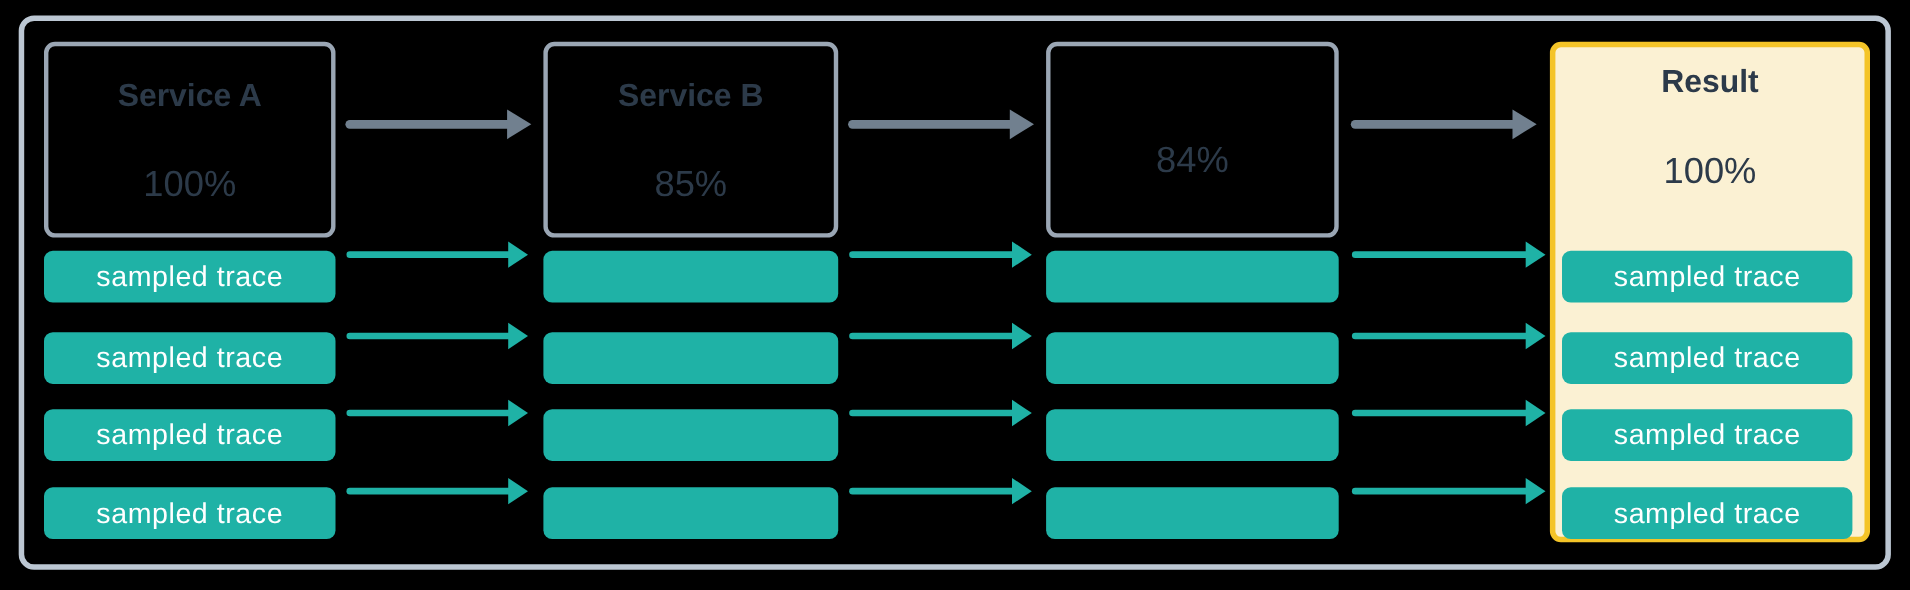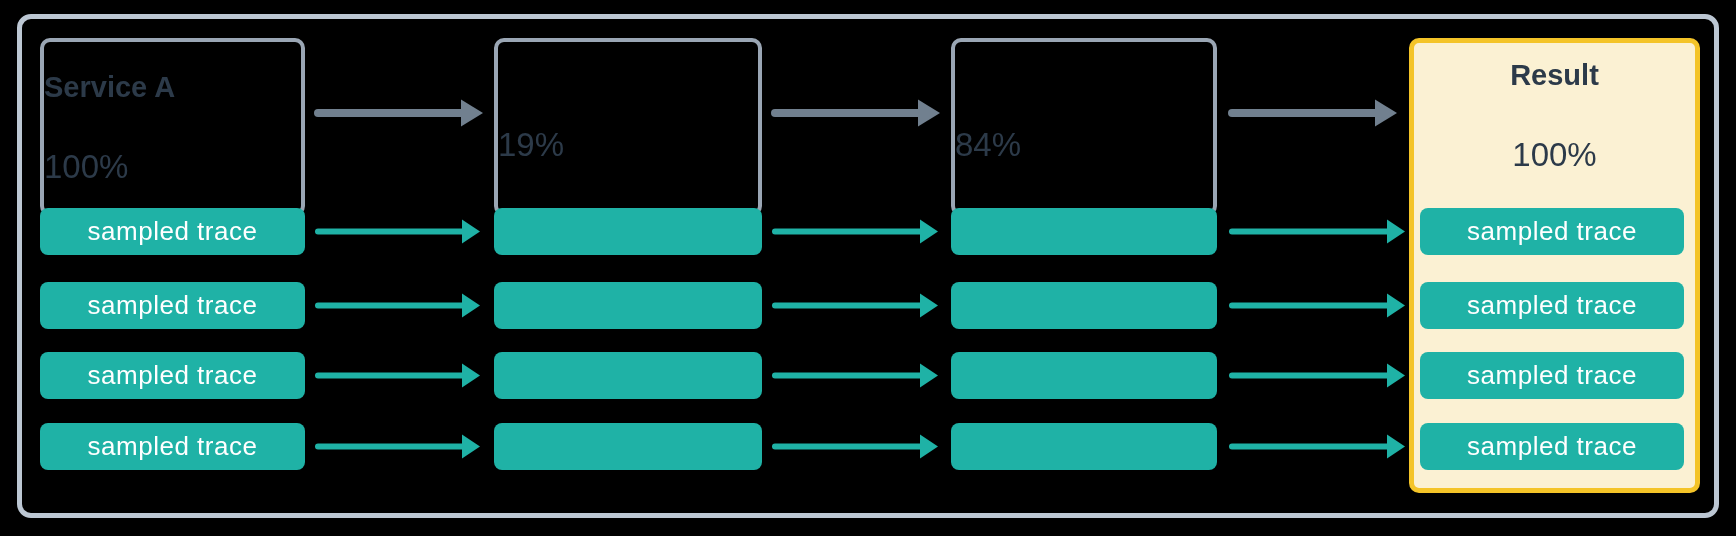--- a/index.html
+++ b/index.html
@@ -9,40 +9,40 @@
   }
   .frame{
     position:absolute;left:17px;top:14px;width:1702px;height:504px;
     box-sizing:border-box;border:5px solid var(--frame-border,#bcc7d3);
     border-radius:14px;background:transparent;
   }
   .arrow-layer{position:absolute;left:0;top:0;width:1736px;height:536px;pointer-events:none;}
   .node{
     position:absolute;top:38px;height:178px;box-sizing:border-box;
     border:4px solid var(--node-border,#9aa6b4);border-radius:10px;
-    display:flex;flex-direction:column;justify-content:center;
+    display:flex;flex-direction:column;align-items:center;justify-content:center;
     color:var(--node-text,#2c3a49);
   }
   .node-title{font-size:29px;font-weight:bold;line-height:44px;}
   .node-value{font-size:33px;font-weight:normal;line-height:44px;margin-top:36px;}
   .result-box{
     position:absolute;left:1409px;top:38px;width:291px;height:455px;
     box-sizing:border-box;background:var(--result-fill,#fbf1d3);
     border:5px solid var(--result-border,#f4c428);border-radius:10px;padding-left:24px;
   }
   .result-head{
     position:absolute;left:0;right:0;top:0;height:143px;
     display:flex;flex-direction:column;align-items:center;justify-content:center;
     color:var(--node-text,#2c3a49);
   }
   .pill{
     position:absolute;height:47px;box-sizing:border-box;
     background:var(--trace-fill,#1fb2a6);border-radius:8px;
     display:flex;align-items:center;justify-content:center;
-    color:var(--trace-text,#fff);font-size:26px;letter-spacing:0.5px;
+    color:var(--trace-text,#fff);font-size:26px;letter-spacing:0.5px;margin-top:20px;
   }
   .c1{left:40px;width:265px;}
   .c2{left:494px;width:268px;}
   .c3{left:951px;width:266px;}
   .c4{left:1420px;width:264px;}
   .r1{top:208px;} .r2{top:282px;} .r3{top:352px;} .r4{top:423px;}
 </style>
 </head>
 <body style="background: rgb(0, 0, 0);">
 
@@ -109,21 +109,22 @@
       <line x1="1232" y1="446.5" x2="1389" y2="446.5" stroke="#1fb2a6" stroke-width="6" stroke-linecap="round"></line>
       <polygon points="1405,446.5 1387,434.5 1387,458.5" fill="#1fb2a6"></polygon>
     </g>
   </svg>
 
 <div class="node c1" style="left:40px;width:265px;">
   <div class="node-title">Service A</div>
   <div class="node-value">100%</div>
 </div>
 <div class="node" style="left:494px;width:268px;">
-  <div class="node-value">19%</div>
+  <div class="node-title">Service B</div>
+  <div class="node-value">85%</div>
 </div>
 <div class="node" style="left:951px;width:266px;">
   <div class="node-value">84%</div>
 </div>
 
 <div class="result-box">
   <div class="result-head">
     <div class="node-title">Result</div>
     <div class="node-value">100%</div>
   </div>

